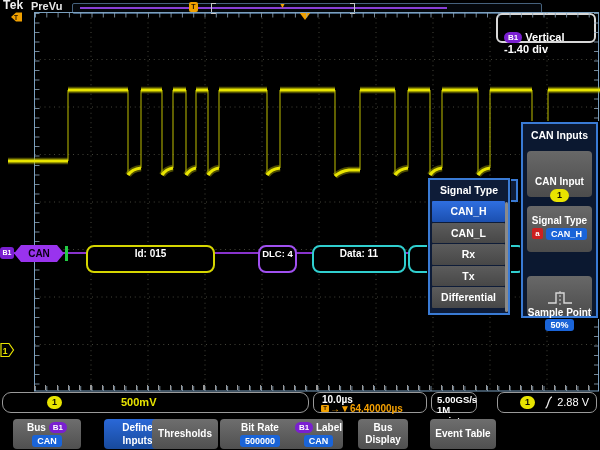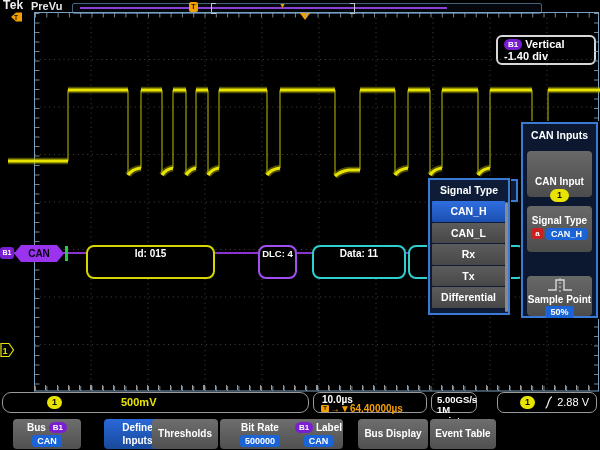--- a/index.html
+++ b/index.html
@@ -14,38 +14,38 @@
   .bracket{top:3px;width:4px;height:9px;}
   .bracket.l{border-left:1px solid #c8c8c8;border-top:1px solid #c8c8c8;border-bottom:1px solid #c8c8c8;}
   .bracket.r{border-right:1px solid #c8c8c8;border-top:1px solid #c8c8c8;border-bottom:1px solid #c8c8c8;}
   #bar-tmark{left:189px;top:2px;width:9px;height:10px;background:#f0a000;border-radius:2px;
     color:#201000;font-size:7px;font-weight:bold;text-align:center;line-height:10px;}
   #bar-smalltri{left:279px;top:1px;color:#f0a000;font-size:7px;line-height:9px;}
   #trig-tri{left:299px;top:12px;width:0;height:0;border-left:6px solid transparent;
     border-right:6px solid transparent;border-top:8px solid #f0a000;}
   
   #vbadge{left:496px;top:13px;width:100px;height:30px;background:#000;border:2px solid #d8d8d8;
-    border-radius:6px;color:#fff;font-size:11px;font-weight:bold;padding:1px 0 0 6px;box-sizing:border-box;margin-top:22px;}
+    border-radius:6px;color:#fff;font-size:11px;font-weight:bold;padding:16px 0 0 6px;box-sizing:border-box;}
   .ppill{display:inline-block;background:#7a1fd0;color:#fff;font-size:8px;font-weight:bold;
     border-radius:7px;padding:0 4px;line-height:11px;vertical-align:1px;}
   .bpill{display:inline-block;background:#1a64d8;color:#fff;font-size:9px;font-weight:bold;
     border-radius:3px;padding:0 5px;line-height:12px;}
   .ypill{display:inline-block;background:#e8e400;color:#101000;font-size:9px;font-weight:bold;
     border-radius:7px;padding:0 7px;line-height:13px;}
   .rknob{display:inline-block;background:#cc2020;color:#fff;font-size:8px;font-weight:bold;
     border-radius:2px;width:11px;line-height:11px;text-align:center;vertical-align:1px;}
   
   #busline{left:13px;top:252px;width:515px;height:2px;background:#8833cc;}
   #bus-b1{left:0px;top:247px;width:14px;height:12px;background:#7a1fd0;border-radius:3px;
     color:#fff;font-size:7px;font-weight:bold;text-align:center;line-height:12px;}
   #bus-bubble{left:14px;top:245px;width:50px;height:17px;background:#9933ee;
     clip-path:polygon(0% 50%,14% 0%,86% 0%,100% 50%,86% 100%,14% 100%);
     color:#0a0014;font-size:10px;font-weight:bold;text-align:center;line-height:17px;}
   #sof-tick{left:65px;top:246px;width:3px;height:15px;background:#22cc44;}
-  .dbox{top:245px;height:34px;background:#000;border-radius:8px;box-sizing:border-box;
+  .dbox{top:245px;height:28px;background:#000;border-radius:8px;box-sizing:border-box;
     color:#fff;font-size:10px;font-weight:bold;text-align:center;line-height:14px;}
   #f-id{left:86px;width:129px;border:2px solid #d6d600;}
   #f-dlc{left:258px;width:39px;border:2px solid #a050f0;font-size:9.5px;}
   #f-data{left:312px;width:94px;border:2px solid #30cfcf;}
   #f-crc{left:408px;width:118px;border:2px solid #30cfcf;}
   
   
   #dropdown-tab{left:505px;top:179px;width:13px;height:23px;background:#0e1c38;border:2px solid #3a7bd5;box-sizing:border-box;}
   #dropdown{left:428px;top:178px;width:82px;height:137px;background:#0e1c38;border:2px solid #3a7bd5;
     box-sizing:border-box;box-shadow:0 0 0 1px #000;}
@@ -55,21 +55,21 @@
   .dd-item.sel{background:linear-gradient(#2f6fe0,#1b4fb0);}
   #dd-scroll{left:505px;top:202px;width:3px;height:110px;background:#8a8a8a;border-radius:2px;}
   
   #panel{left:521px;top:122px;width:77px;height:196px;background:#0b1830;border:2px solid #3a7bd5;
     box-sizing:border-box;box-shadow:0 0 0 1px #000;}
   #panel .hdr{height:20px;color:#fff;font-size:10.5px;font-weight:bold;text-align:center;line-height:22px;}
   .pbtn{position:absolute;left:4px;width:65px;background:linear-gradient(#686868,#4c4c4c);
     border-radius:4px;color:#fff;font-size:10px;font-weight:bold;text-align:center;}
   #pbtn-input{top:27px;height:46px;padding-top:25px;box-sizing:border-box;}
   #pbtn-sig{top:82px;height:46px;padding-top:9px;box-sizing:border-box;}
-  #pbtn-samp{top:152px;height:40px;box-sizing:border-box;padding-top:1px;}
+  #pbtn-samp{top:152px;height:40px;box-sizing:border-box;padding-top:14px;}
   
   #tickstrip{left:34px;top:385px;width:565px;height:5px;
     background:repeating-linear-gradient(90deg,#9a9a9a 0 1px,transparent 1px 11.3px);}
   .sbox{top:392px;height:21px;background:#000;border:1px solid #9a9a9a;border-radius:7px;box-sizing:border-box;}
   .chcirc{display:inline-block;width:15px;height:13px;background:#e8e400;border-radius:8px;
     color:#101000;font-size:9px;font-weight:bold;text-align:center;line-height:13px;}
   #sb-ch{left:2px;width:307px;border-radius:9px;}
   #sb-ch .chcirc{position:absolute;left:44px;top:3px;}
   #sb-ch .val{position:absolute;left:118px;top:3px;color:#e8e400;font-size:11px;font-weight:bold;}
   #sb-time{left:313px;width:114px;}
@@ -235,20 +235,20 @@
   </div>
   <div class="abs mbtn" style="left:220px;width:80px">
     <div>Bit Rate</div>
     <div><span class="bpill">500000</span></div>
   </div>
   <div class="abs mbtn" style="left:294px;width:49px">
     <div><span class="ppill">B1</span>
       <span>Label</span></div>
     <div><span class="bpill">CAN</span></div>
   </div>
-  <div class="abs mbtn" style="left:358px;width:70px">
+  <div class="abs mbtn" style="left:358px;width:50px">
     <div>Bus Display</div>
   </div>
   <div class="abs mbtn" style="left:430px;width:66px">
     <div>Event Table</div>
   </div>
 
 </div>
 
 </body></html>

